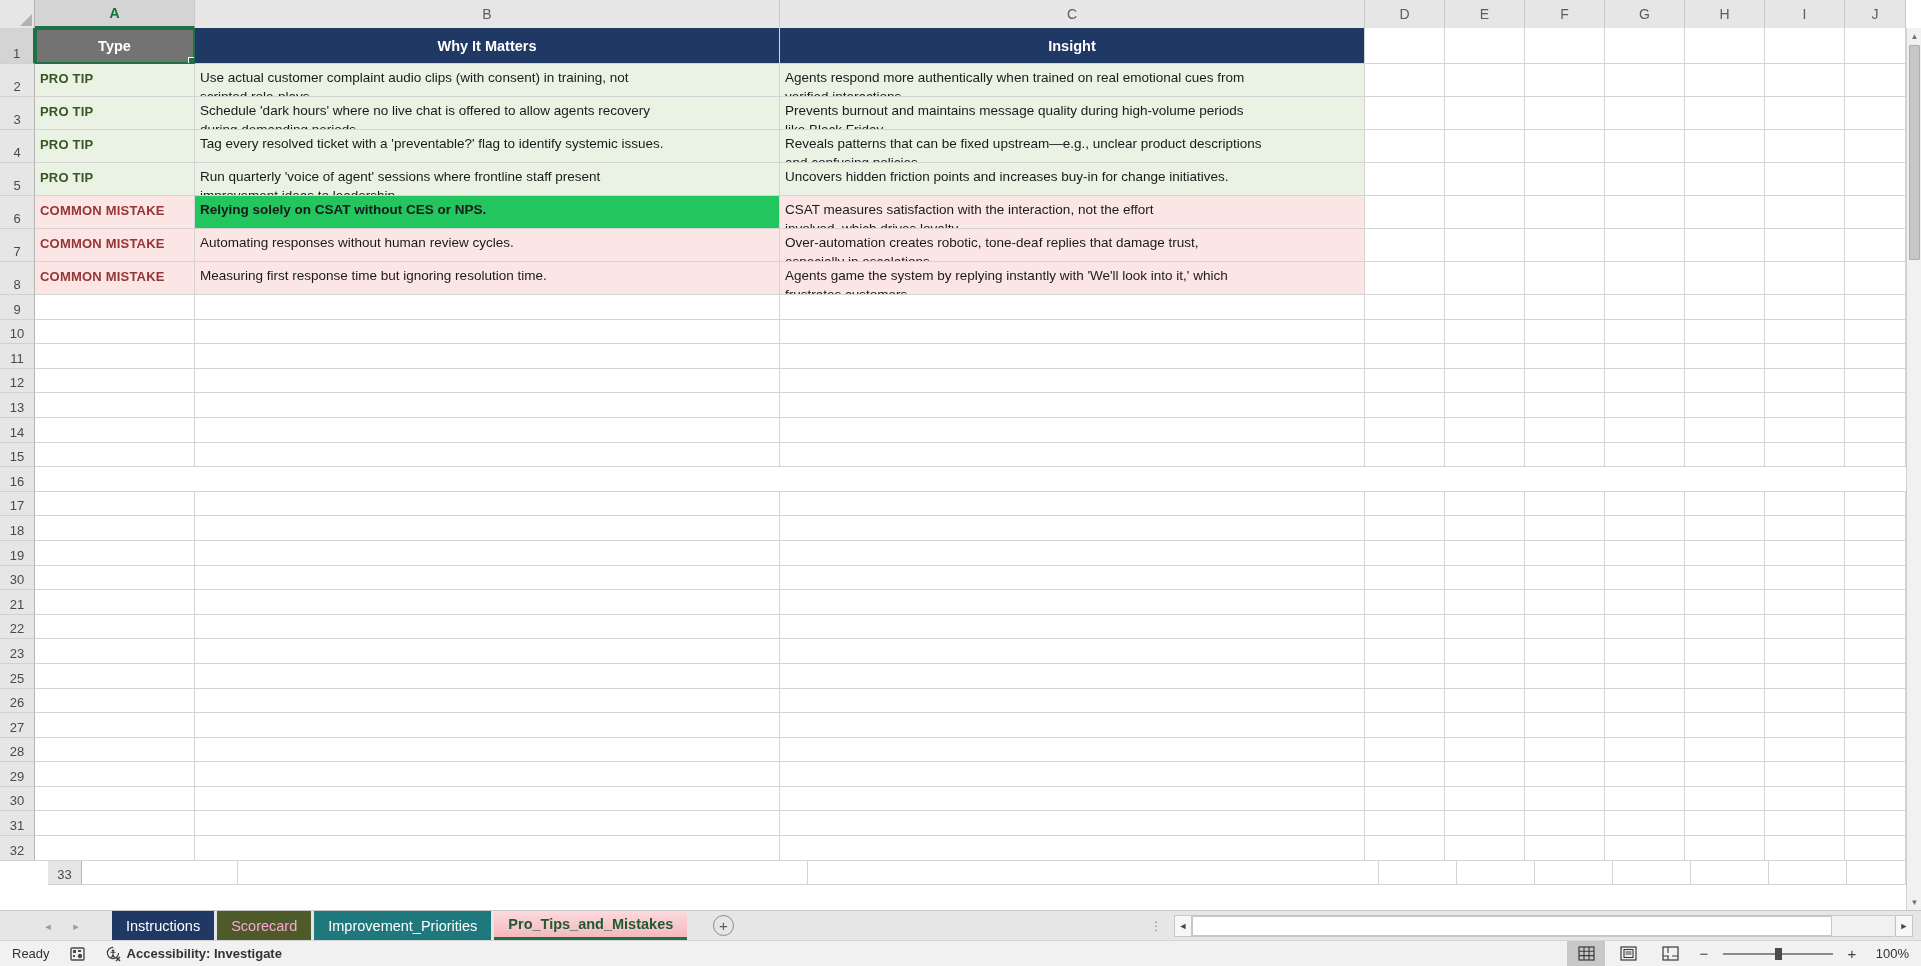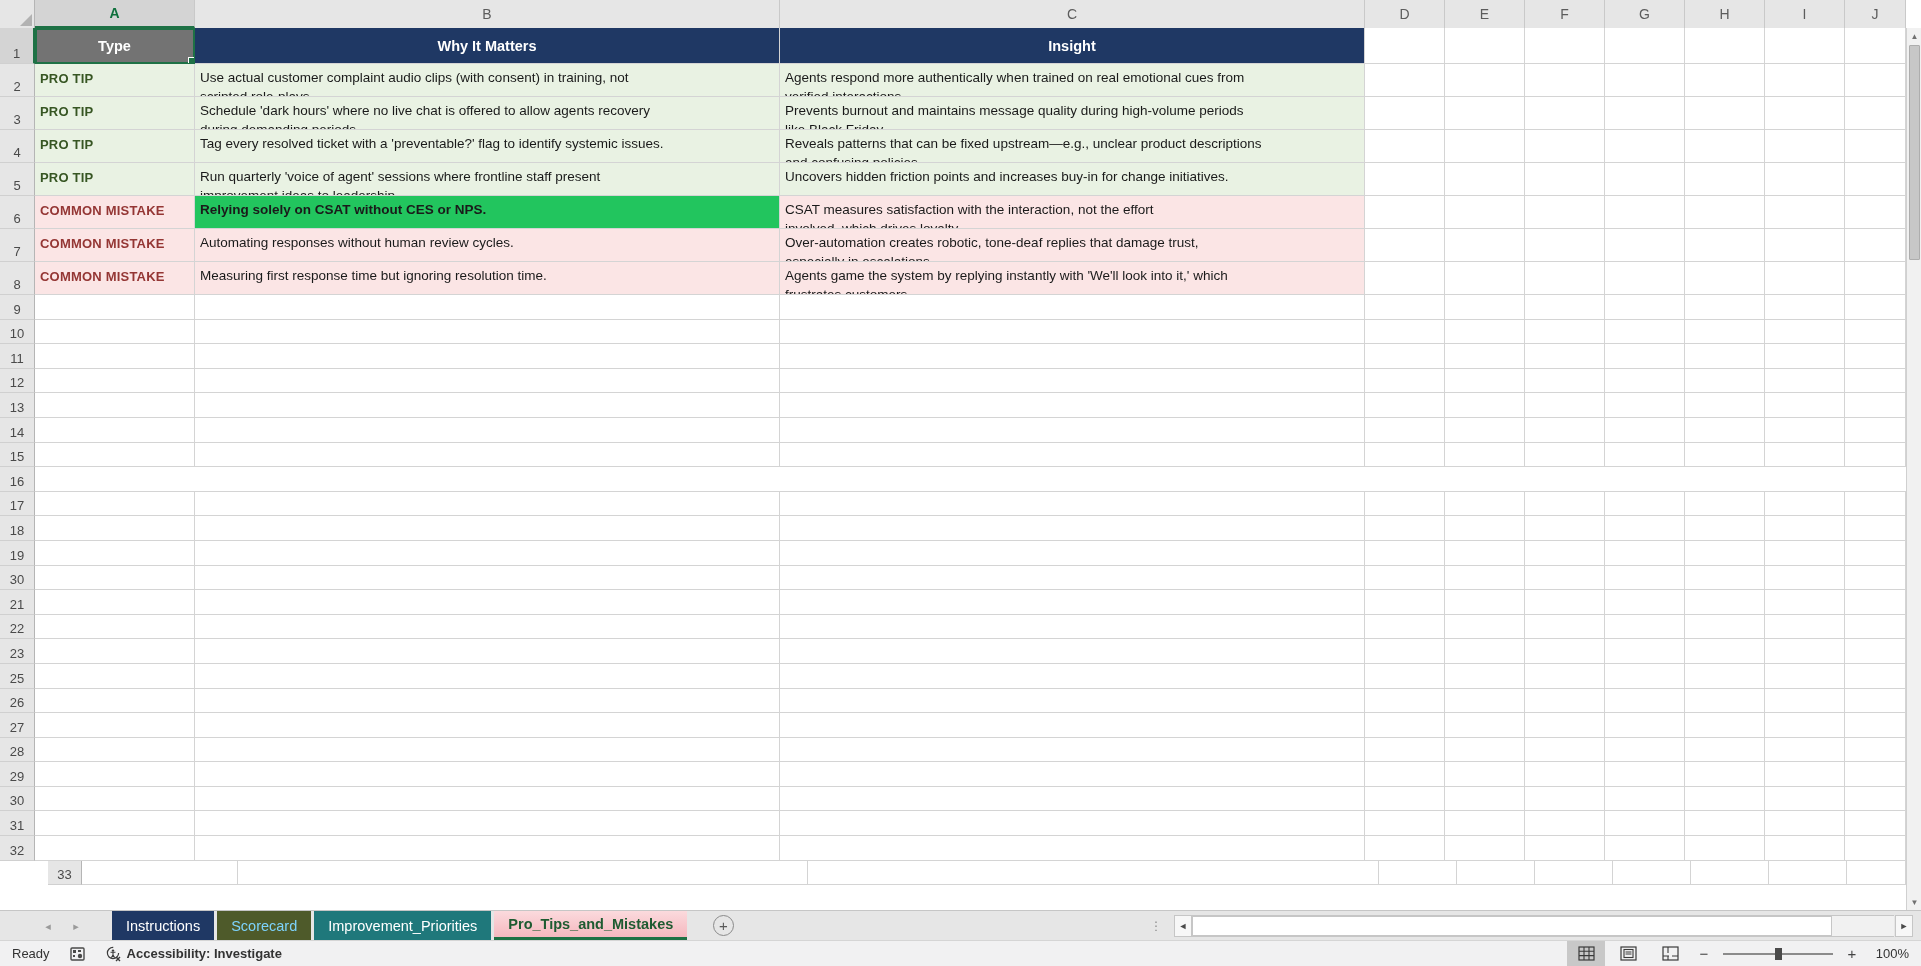--- a/index.html
+++ b/index.html
@@ -587,21 +587,21 @@
     <div class="vbtn down">▼</div>
   </div>
 
   <div id="tabbar">
     <div class="tabnav" style="position:absolute;left:34px;top:0;height:30px;">◂</div>
     <div class="tabnav" style="position:absolute;left:62px;top:0;height:30px;">▸</div>
     <div id="tabs" style="margin-left:112px;">
         <div class="sheettab" style="background: rgb(31, 56, 100); color: rgb(255, 255, 255);">
           <span>Instructions</span>
         </div>
-        <div class="sheettab" style="background: rgb(78, 90, 42); color: #7dd3fc;">
+        <div class="sheettab" style="background: rgb(78, 90, 42); color: #f9a8d4;">
           <span>Scorecard</span>
         </div>
         <div class="sheettab" style="background: rgb(31, 120, 123); color: rgb(255, 255, 255);">
           <span>Improvement_Priorities</span>
         </div>
         <div class="sheettab active" style="background: linear-gradient(rgb(251, 218, 221), rgb(245, 184, 191)); color: rgb(30, 91, 49);">
           <span>Pro_Tips_and_Mistakes</span>
         </div>
       </div>
     <div class="addsheet">

